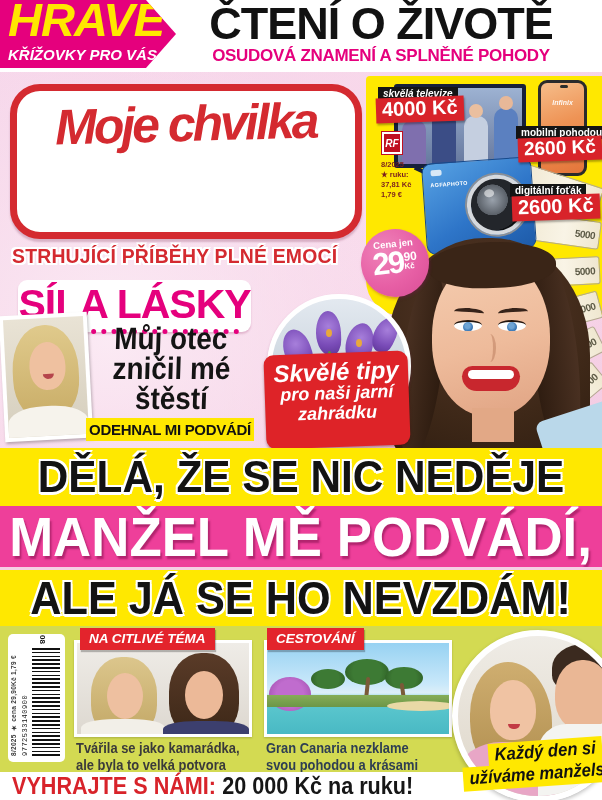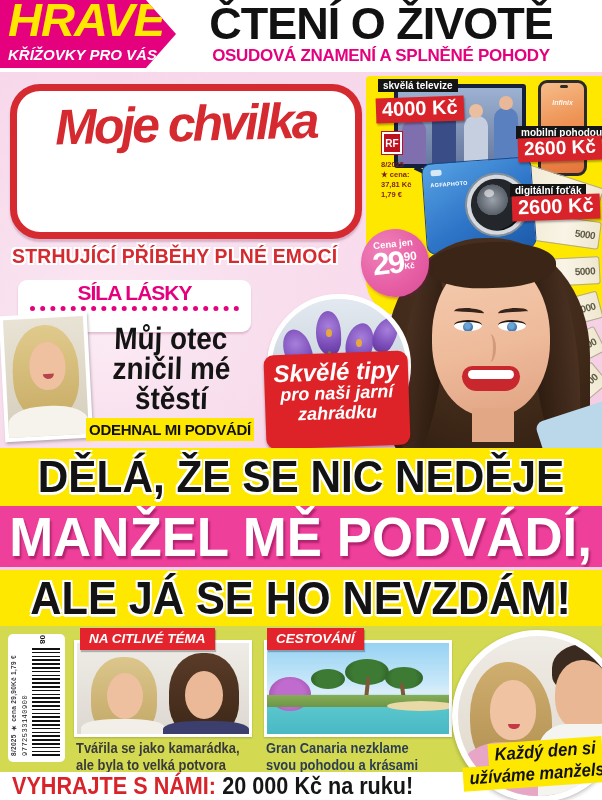--- a/index.html
+++ b/index.html
@@ -48,23 +48,23 @@
   .person::before { content:""; position:absolute; top:-12px; left:5px; width:14px; height:14px; border-radius:50%; background:#e9bd9d; }
   .p1 { left:4px;  background:#7f6fae; } .p1::before{ background:#e3af90; }
   .p2 { left:34px; background:#3b4d86; height:52px; } .p2::before{ background:#eec3a3; }
   .p3 { left:66px; background:#c5cfe0; height:48px; } .p3::before{ background:#eabf9f; }
   .p4 { left:96px; background:#5b80c0; height:56px; } .p4::before{ background:#e8b898; }
   .tv-leg { width:16px; height:4px; background:#16203a; }
   .leg1 { left:48px; top:93px; transform:rotate(25deg); } .leg2 { left:130px; top:93px; transform:rotate(-25deg); }
   .promo-label { background:#141414; color:#fff; font-weight:700; font-size:10px; padding:1px 5px; white-space:nowrap; z-index:4; }
   .promo-value { background:#d8232a; color:#fff; font-weight:900; font-size:20px; padding:0 6px 2px; white-space:nowrap;
     transform:rotate(-2deg); z-index:4; box-shadow:1px 2px 2px rgba(0,0,0,.3); }
-  .tv-label { left:12px; top:3px; } .tv-value { left:10px; top:21px; }
+  .tv-label { left:12px; top:11px;font-style:italic; } .tv-value { left:10px; top:21px; }
   .publisher-logo { left:16px; top:56px; width:20px; height:22px; background:#c01020; color:#fff; font-weight:900; font-size:10px;
-    display:flex; align-items:center; justify-content:center; border:2px solid #fff; outline:1px solid #c01020; }
+    display:flex; align-items:center; justify-content:center; border:2px solid #fff; outline:1px solid #c01020;font-style:italic; }
   .issue-info { left:15px; top:84px; font-weight:700; font-size:7.5px; line-height:1.35; color:#7a1f1f; }
   .phone { left:172px; top:4px; width:49px; height:96px; background:linear-gradient(160deg,#f6bd8a 0%,#ee9355 45%,#e4753a 100%);
     border:3px solid #2b2b2b; border-radius:9px; }
   .phone::before { content:""; position:absolute; left:19px; top:2px; width:8px; height:3px; background:#2b2b2b; border-radius:2px; }
   .phone-brand { margin-top:16px; text-align:center; font-weight:700; font-size:7px; color:rgba(255,255,255,.9); font-style:italic; }
   .phone-label { left:150px; top:50px; } .phone-value { left:152px; top:61px; font-size:19px; }
   .camera { left:58px; top:84px; width:110px; height:92px; background:linear-gradient(150deg,#58a3e4 0%,#2e75c8 55%,#1d5aa8 100%);
     border-radius:10px; transform:rotate(-4deg); border:1px solid #164a8c; z-index:3; }
   .camera-brand { position:absolute; left:7px; top:18px; font-weight:700; font-size:5.5px; color:#fff; letter-spacing:.3px; }
   .camera-flash { position:absolute; left:8px; top:6px; width:11px; height:6px; background:#d8e8f6; border-radius:2px; }
@@ -89,21 +89,21 @@
   .pb-label { margin-top:9px; font-weight:700; font-size:9.5px; }
   .pb-row { display:flex; justify-content:center; line-height:.82; margin-top:1px; }
   .pb-amount { font-weight:900; font-size:31px; letter-spacing:-2px; }
   .pb-frac { display:flex; flex-direction:column; align-items:flex-start; margin:2px 0 0 1px; }
   .pb-cents { font-weight:800; font-size:12px; line-height:1; }
   .pb-kc { font-weight:700; font-size:8px; line-height:1; }
 
   
   .sila-box { left:18px; top:280px; width:233px; height:52px; background:#fff; border-radius:9px; z-index:3;
     box-shadow:0 2px 2px rgba(160,60,110,.25); }
-  .sila-title { margin-top:1px; text-align:center; font-weight:900; font-size:21px; color:#e5007d; letter-spacing:-1px; }
+  .sila-title { margin-top:1px; text-align:center; font-weight:900; font-size:41px; color:#e5007d; letter-spacing:-1px; }
   .sila-dots { margin:1px 12px 0; border-bottom:5px dotted #e5007d; }
   .blonde-photo { left:2px; top:314px; width:88px; height:126px; background:#fff; padding:4px;
     transform:rotate(-3deg); z-index:3; box-shadow:1px 2px 3px rgba(0,0,0,.25); }
   .bp-inner { position:relative; width:100%; height:100%; overflow:hidden; background:linear-gradient(180deg,#e9e3d5,#d5cebd); }
   .bp-hair { left:7px; top:7px; width:66px; height:94px; background:linear-gradient(180deg,#e0ca8c,#c9ad67); border-radius:48% 48% 42% 42%; }
   .bp-face { left:24px; top:24px; width:36px; height:48px; background:#efc1a0; border-radius:50% 50% 46% 46%; }
   .bp-smile { left:37px; top:56px; width:11px; height:5px; background:#b5454b; border-radius:0 0 6px 6px; }
   .bp-body { left:0px; bottom:-6px; width:80px; height:36px; background:#f6f3ec; border-radius:45% 45% 0 0; }
   .otec-headline { left:88px; top:324px; width:166px; z-index:3; text-align:center;
     font-weight:900; font-size:31px; line-height:.97; color:#141414; }
@@ -248,21 +248,21 @@
       </div>
     </div>
     <div class="s tv-leg leg1"></div>
     <div class="s tv-leg leg2"></div>
     <div class="s promo-label tv-label">skvělá televize</div>
     <div class="s promo-value tv-value">4000 Kč</div>
 
     <div class="s publisher-logo">RF</div>
     <div class="s issue-info">
       <div>8/2025</div>
-      <div>★ cena:</div>
+      <div>★ ruku:</div>
       <div>37,81 Kč</div>
       <div>1,79 €</div>
     </div>
 
     <div class="s money-fan">
       <div class="note n1">
           <span>5000</span>
         </div>
       <div class="note n2">
           <span>5000</span>

